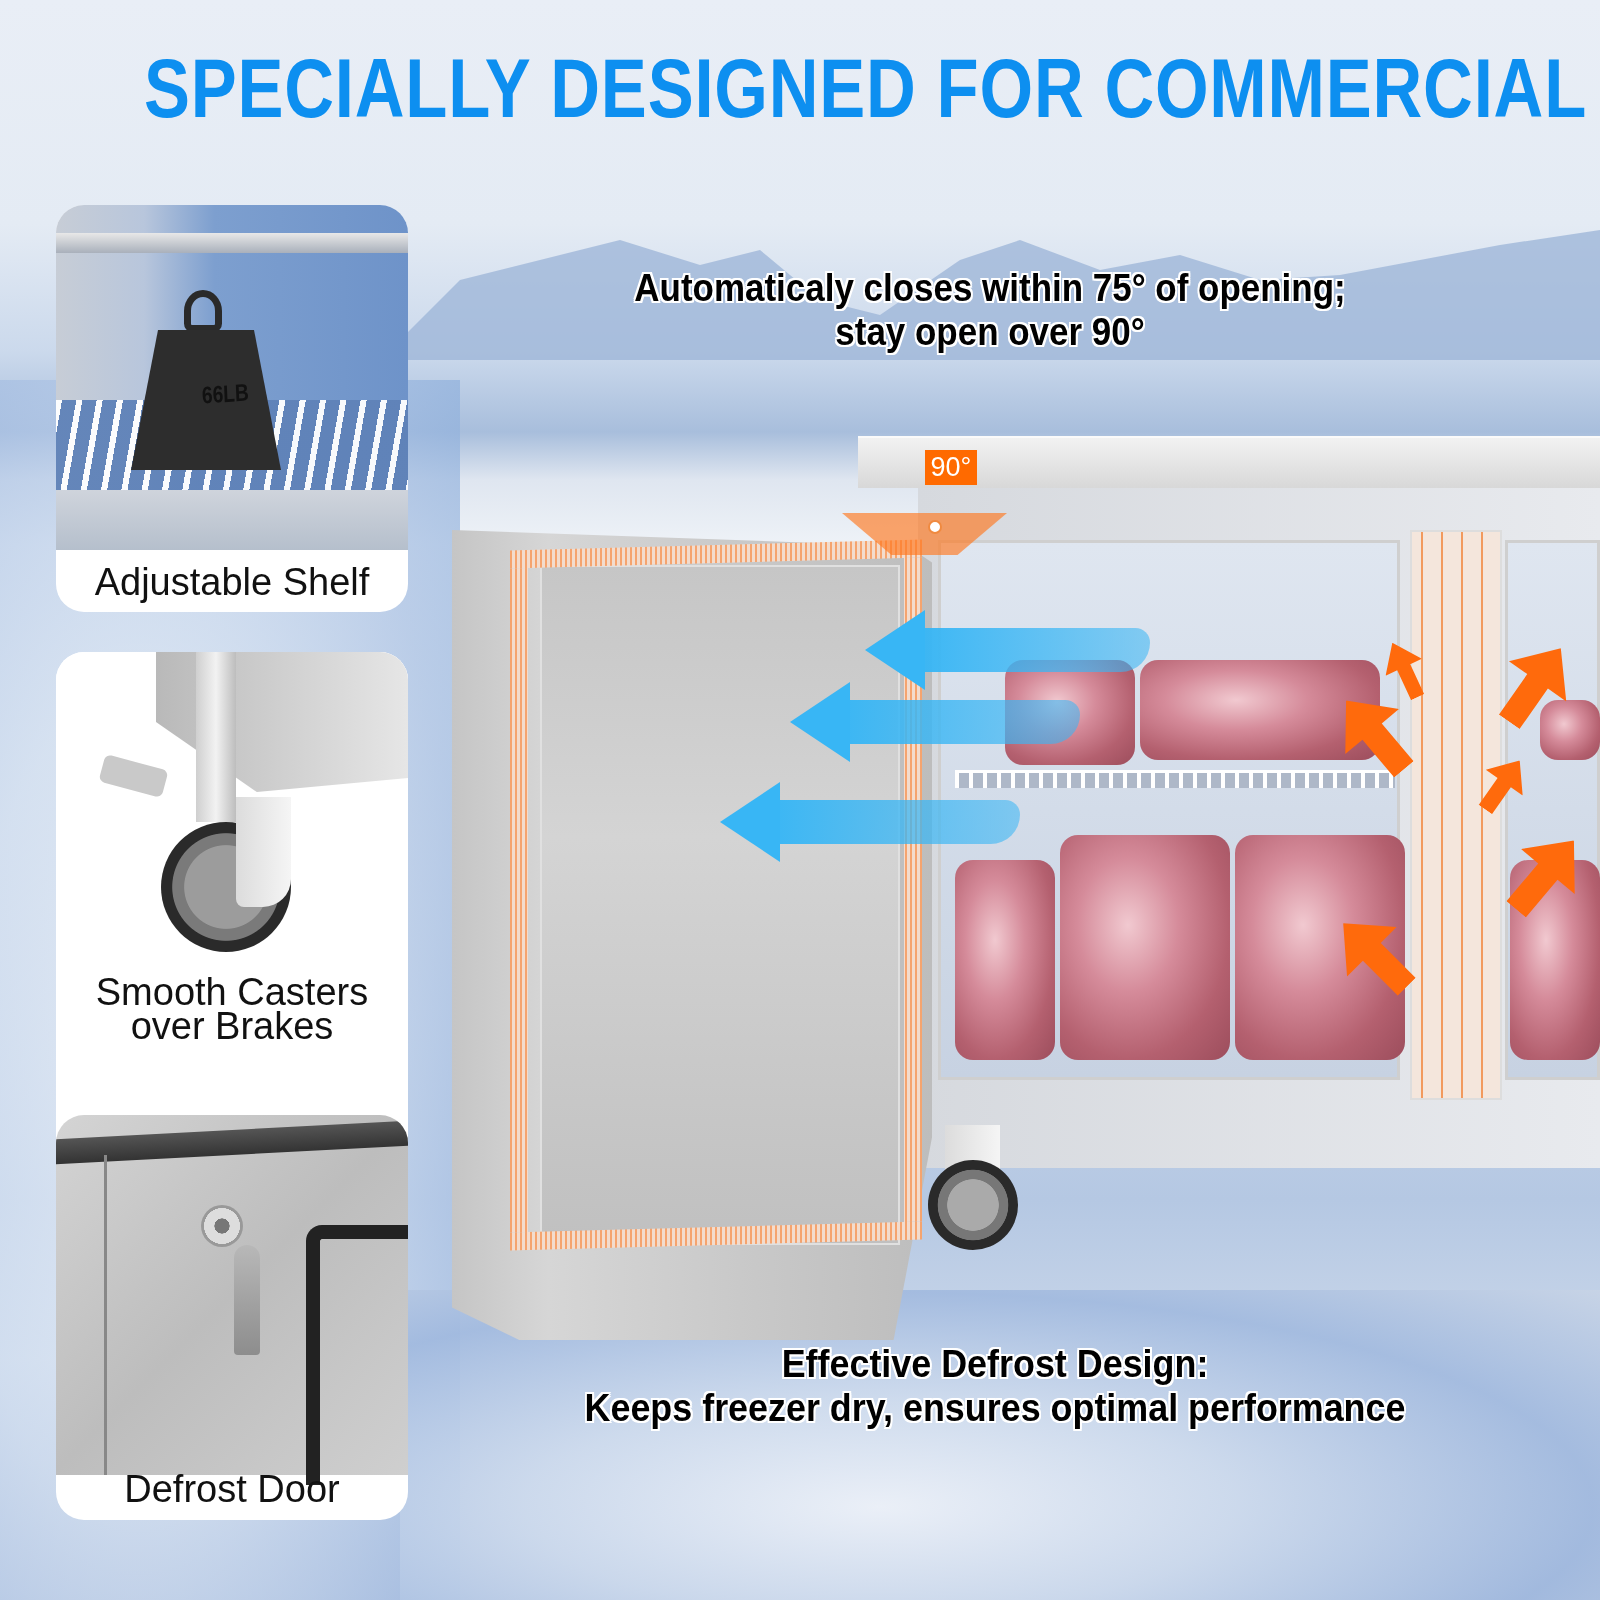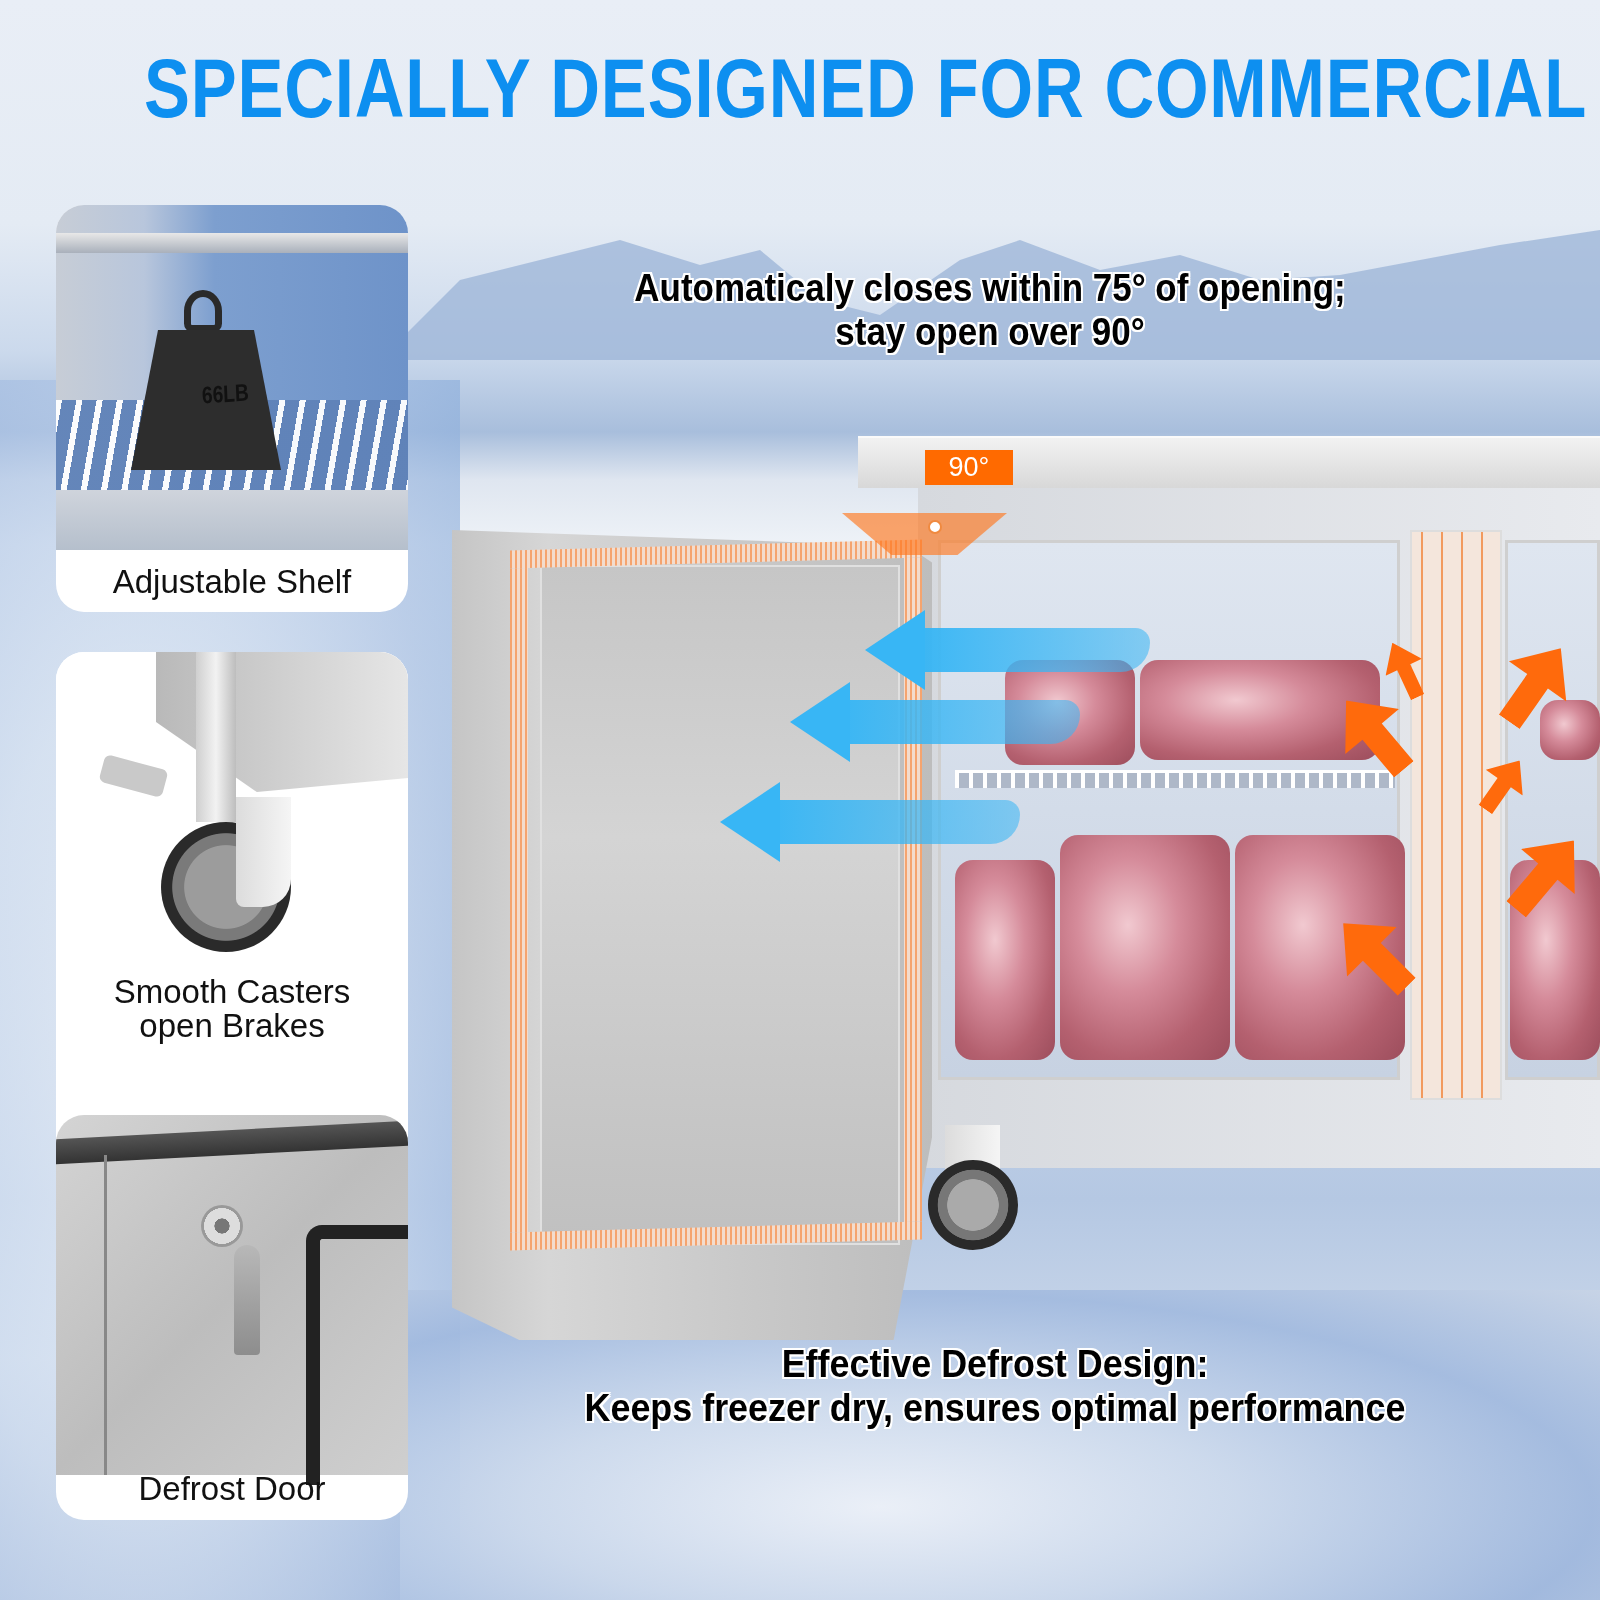--- a/index.html
+++ b/index.html
@@ -41,21 +41,21 @@
   .cap-bottom { left: 490px; top: 1342px; width: 1010px; font-size: 39px; transform: scaleX(0.92); }
 
   
   .card {
     position: absolute; left: 56px; width: 352px; background: #fff;
     border-radius: 28px; overflow: hidden;
   }
   .card .photo { position: absolute; left: 0; top: 0; width: 100%; }
   .card .label {
     position: absolute; left: 0; width: 100%; text-align: center;
-    font-size: 33px; color: #111; line-height: 34px;
+    font-size: 38px; color: #111; line-height: 34px;
   }
   .card1 { top: 205px; height: 407px; }
   .card1 .photo { height: 345px; background: linear-gradient(90deg, #c7cdd6 0%, #b8c6dc 25%, #7d9fcf 45%, #6e93c9 100%); }
   .card1 .label { top: 360px; }
   .card2 { top: 652px; height: 521px; }
   .card2 .photo { height: 300px; background: #fff; }
   .card2 .label { top: 323px; }
   .card3 { top: 1115px; height: 405px; }
   .card3 .photo { height: 360px; background: linear-gradient(135deg, #d4d4d4 0%, #bdbdbd 50%, #cfcfcf 100%); }
   .card3 .label { top: 357px; }
@@ -97,21 +97,21 @@
     background-image: repeating-linear-gradient(90deg, transparent 0 9px, #f29a5e 9px 11px, transparent 11px 20px); border: 2px solid #ddd; }
   .door {
     position: absolute; left: 452px; top: 530px; width: 480px; height: 810px;
     background: linear-gradient(90deg, #c5c5c5 0%, #d6d6d6 20%, #c9c9c9 60%, #bdbdbd 100%);
     clip-path: polygon(0 0, 95% 2%, 100% 4%, 100% 75%, 92% 100%, 14% 100%, 0 96%);
   }
   .door-gasket { position: absolute; left: 510px; top: 545px; width: 412px; height: 700px; border: 18px solid transparent;
     border-image: repeating-linear-gradient(90deg, #f5a46f 0 2px, #f3dccd 2px 5px) 18; transform: skewY(-1.5deg); }
   .door-panel { position: absolute; left: 540px; top: 565px; width: 360px; height: 680px; background: linear-gradient(180deg, #c6c6c6, #d4d4d4 40%, #c0c0c0 100%); border: 2px solid #e0e0e0; }
 
-  .angle-badge { position: absolute; left: 925px; top: 450px; width: 88px; height: 35px; background: #ff6a00; color: #fff; font-size: 27px; text-align: center; line-height: 35px; }
+  .angle-badge { position: absolute; left: 925px; top: 450px; width: 52px; height: 35px; background: #ff6a00; color: #fff; font-size: 27px; text-align: center; line-height: 35px; }
   .angle-arc { position: absolute; left: 842px; top: 513px; width: 165px; height: 42px; background: rgba(255,120,30,0.65); clip-path: polygon(0 0, 100% 0, 70% 100%, 30% 100%); }
   .hinge-dot { position: absolute; left: 928px; top: 520px; width: 14px; height: 14px; border-radius: 50%; background: #fff; border: 2px solid #f08a40; }
 
   .arrow-blue { position: absolute; height: 44px; background: linear-gradient(90deg, #38b6f5, rgba(56,182,245,0.55)); border-radius: 0 20px 40px 0; }
   .arrow-blue::before { content: ""; position: absolute; left: -40px; top: -18px; border-right: 60px solid #38b6f5; border-top: 40px solid transparent; border-bottom: 40px solid transparent; }
   .arrow-orange { position: absolute; width: 70px; height: 90px; background: #ff6a0c; clip-path: polygon(50% 0, 100% 45%, 68% 45%, 68% 100%, 32% 100%, 32% 45%, 0 45%); }
 
   .caster-main { position: absolute; left: 928px; top: 1160px; width: 90px; height: 90px; border-radius: 50%; background: radial-gradient(circle, #aaa 0 40%, #777 41% 55%, #2a2a2a 56% 100%); }
   .caster-main-fork { position: absolute; left: 945px; top: 1125px; width: 55px; height: 80px; background: linear-gradient(90deg, #dcdcdc, #f5f5f5); border-radius: 0 0 20px 6px; }
 </style>
@@ -190,21 +190,21 @@
 <div class="card card2">
   <div class="photo">
     <div class="caster-body"></div>
     <div class="caster-post"></div>
     <div class="caster-pedal"></div>
     <div class="caster-wheel"></div>
     <div class="caster-fork"></div>
   </div>
   <div class="label">
     <div>Smooth Casters</div>
-    <div>open Brakes</div>
+    <div>over Brakes</div>
   </div>
 </div>
 
 <div class="card card3">
   <div class="photo">
     <div class="lock-frame"></div>
     <div class="lock-edge"></div>
     <div class="lock-gasket"></div>
     <div class="lock-key"></div>
     <div class="lock-cyl"></div>

